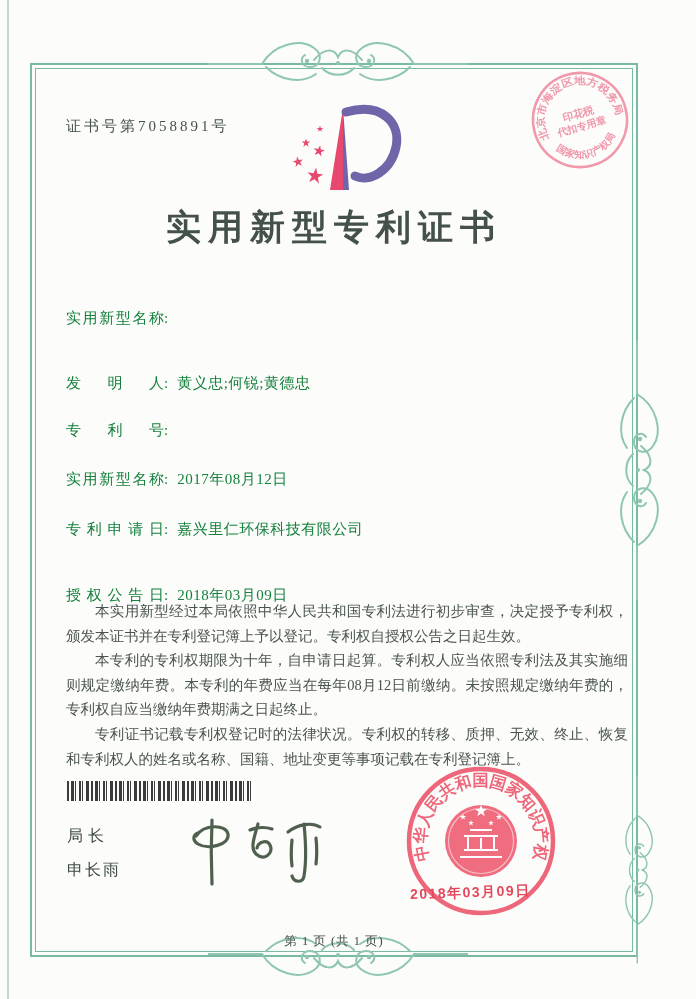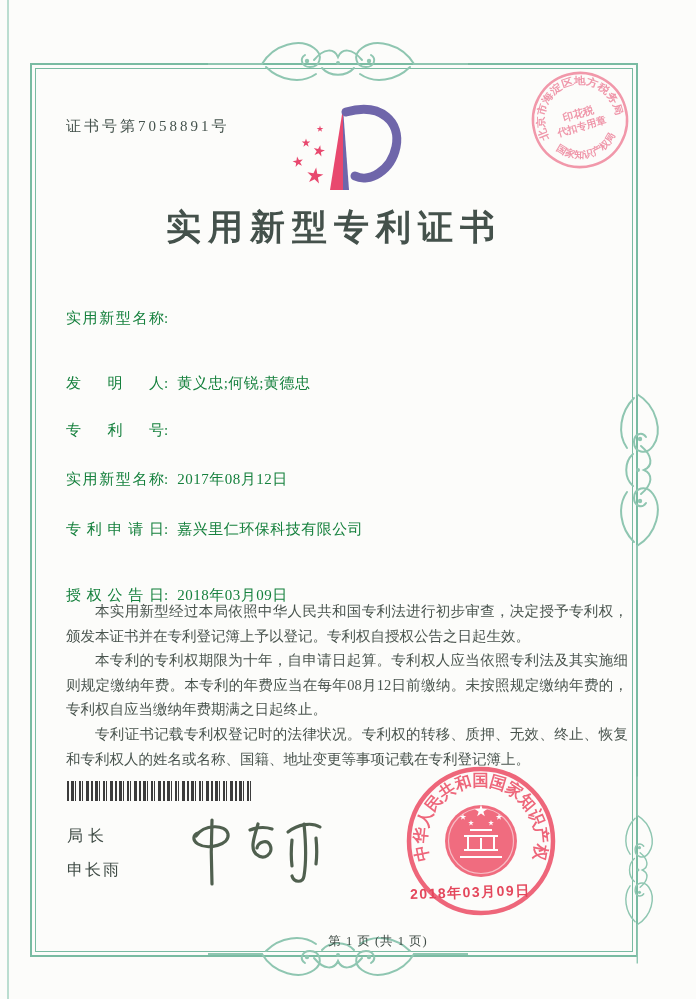--- a/index.html
+++ b/index.html
@@ -43,21 +43,21 @@
       #3c3c3c 19px 22px,transparent 22px 24px);}
   .signer{position:absolute;left:67px;top:826px;font-size:16px;font-weight:normal;color:#3f4b45;}
   .signer .s-title{display:block;letter-spacing:5px;margin-bottom:13px;}
   .signer .s-name{display:block;letter-spacing:2px;}
   .signature{position:absolute;left:184px;top:814px;width:160px;height:76px;}
   .issue-seal{position:absolute;left:404px;top:764px;width:154px;height:154px;opacity:.92;}
   .seal-date{position:absolute;left:410px;top:884px;font-size:14px;font-weight:bold;
              color:#e4475c;letter-spacing:1.5px;transform:rotate(-2deg);
              font-family:"Liberation Sans","DejaVu Sans",sans-serif;}
   .footer{position:absolute;left:30px;top:933px;width:608px;text-align:center;
-          font-size:12.5px;letter-spacing:1px;color:#3f4b45;padding-left:44px;}
+          font-size:12.5px;letter-spacing:1px;color:#3f4b45;}
   svg text{font-family:"Liberation Sans","DejaVu Sans",sans-serif;}
 </style>
 </head>
 <body>
 
 <svg width="0" height="0" style="position:absolute" aria-hidden="true">
   <defs>
     <path id="star" d="M0,-1 L0.225,-0.309 L0.951,-0.309 L0.363,0.118 L0.588,0.809 L0,0.382 L-0.588,0.809 L-0.363,0.118 L-0.951,-0.309 L-0.225,-0.309 Z"></path>
     <g id="flourish-art" stroke="#8fc6b1" stroke-width="2" fill="none" stroke-linecap="round">
       <path d="M0,28 H54"></path>

